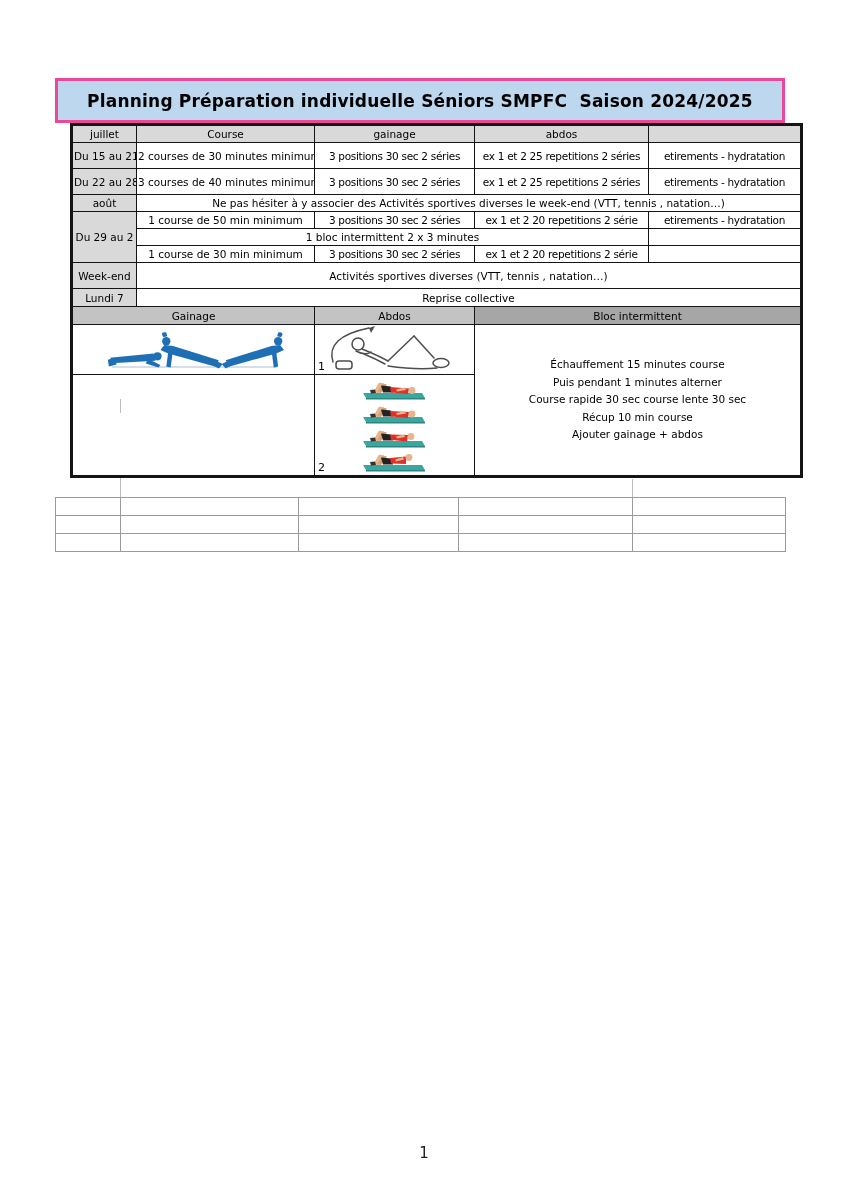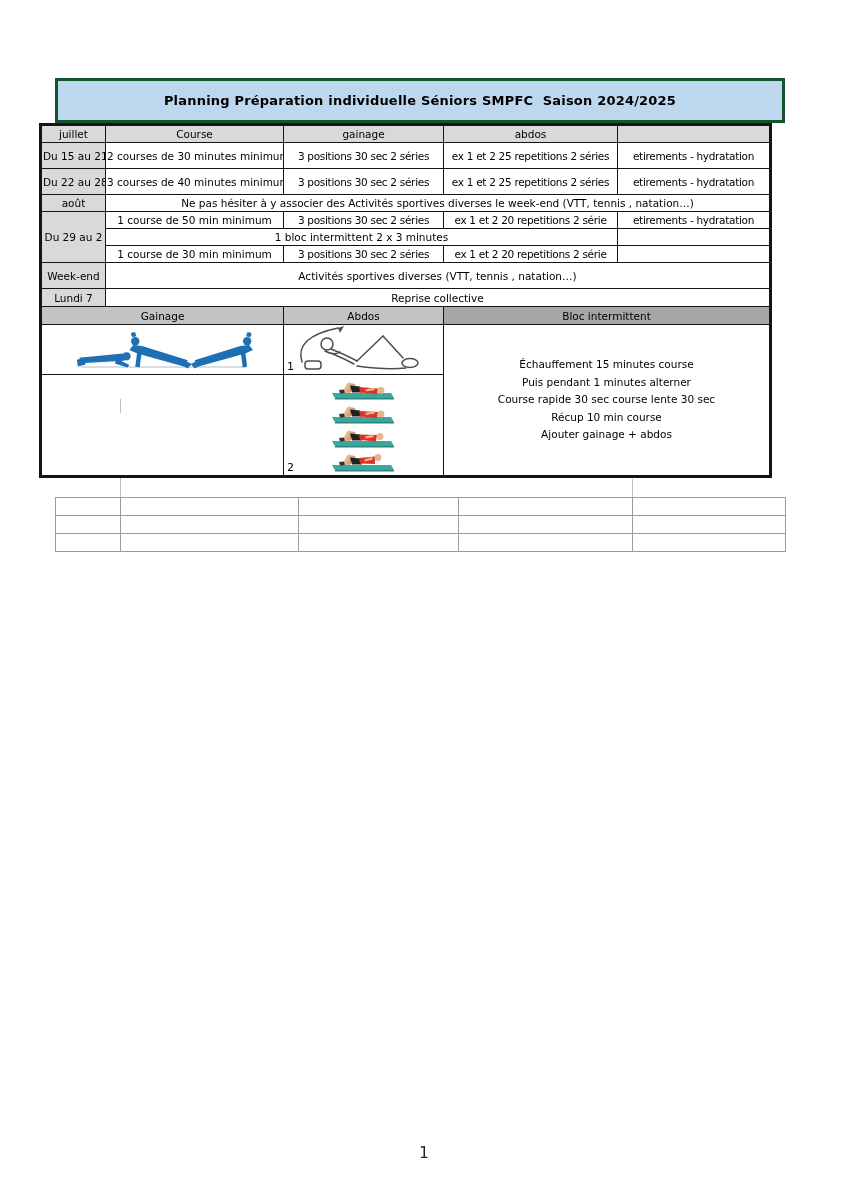--- a/index.html
+++ b/index.html
@@ -2,26 +2,26 @@
 <html><head>
 <meta charset="utf-8">
 <style>
   html,body { margin:0; padding:0; background:#ffffff; }
   .page {
     position:relative; width:848px; height:1200px; background:#ffffff;
     font-family:"DejaVu Sans", sans-serif; color:#000; overflow:hidden;
   }
   .title-box {
     position:absolute; left:55px; top:78px; width:730px; height:45px;
-    background:#BDD7EE; border:3px solid #14532d; box-sizing:border-box;
+    background:#BDD7EE; border:3px solid #ec4899; box-sizing:border-box;
     display:flex; align-items:center; justify-content:center;
-    font-weight:bold; font-size:13px; letter-spacing:0.2px; white-space:pre;
+    font-weight:bold; font-size:17px; letter-spacing:0.2px; white-space:pre;
   }
   table.plan {
-    position:absolute; left:39px; top:123px; width:730px;
+    position:absolute; left:70px; top:123px; width:730px;
     border-collapse:collapse; table-layout:fixed;
     border:3px solid #141414;
   }
   table.plan td {
     border:1.5px solid #141414; text-align:center; vertical-align:middle;
     font-size:10.5px; padding:0 1px; overflow:hidden; white-space:nowrap;
   }
   .gray  { background:#D9D9D9; }
   .exh   { background:#C3C3C3; font-size:11px; }
   .exhd  { background:#A6A6A6; font-size:11px;margin-top:16px; }

